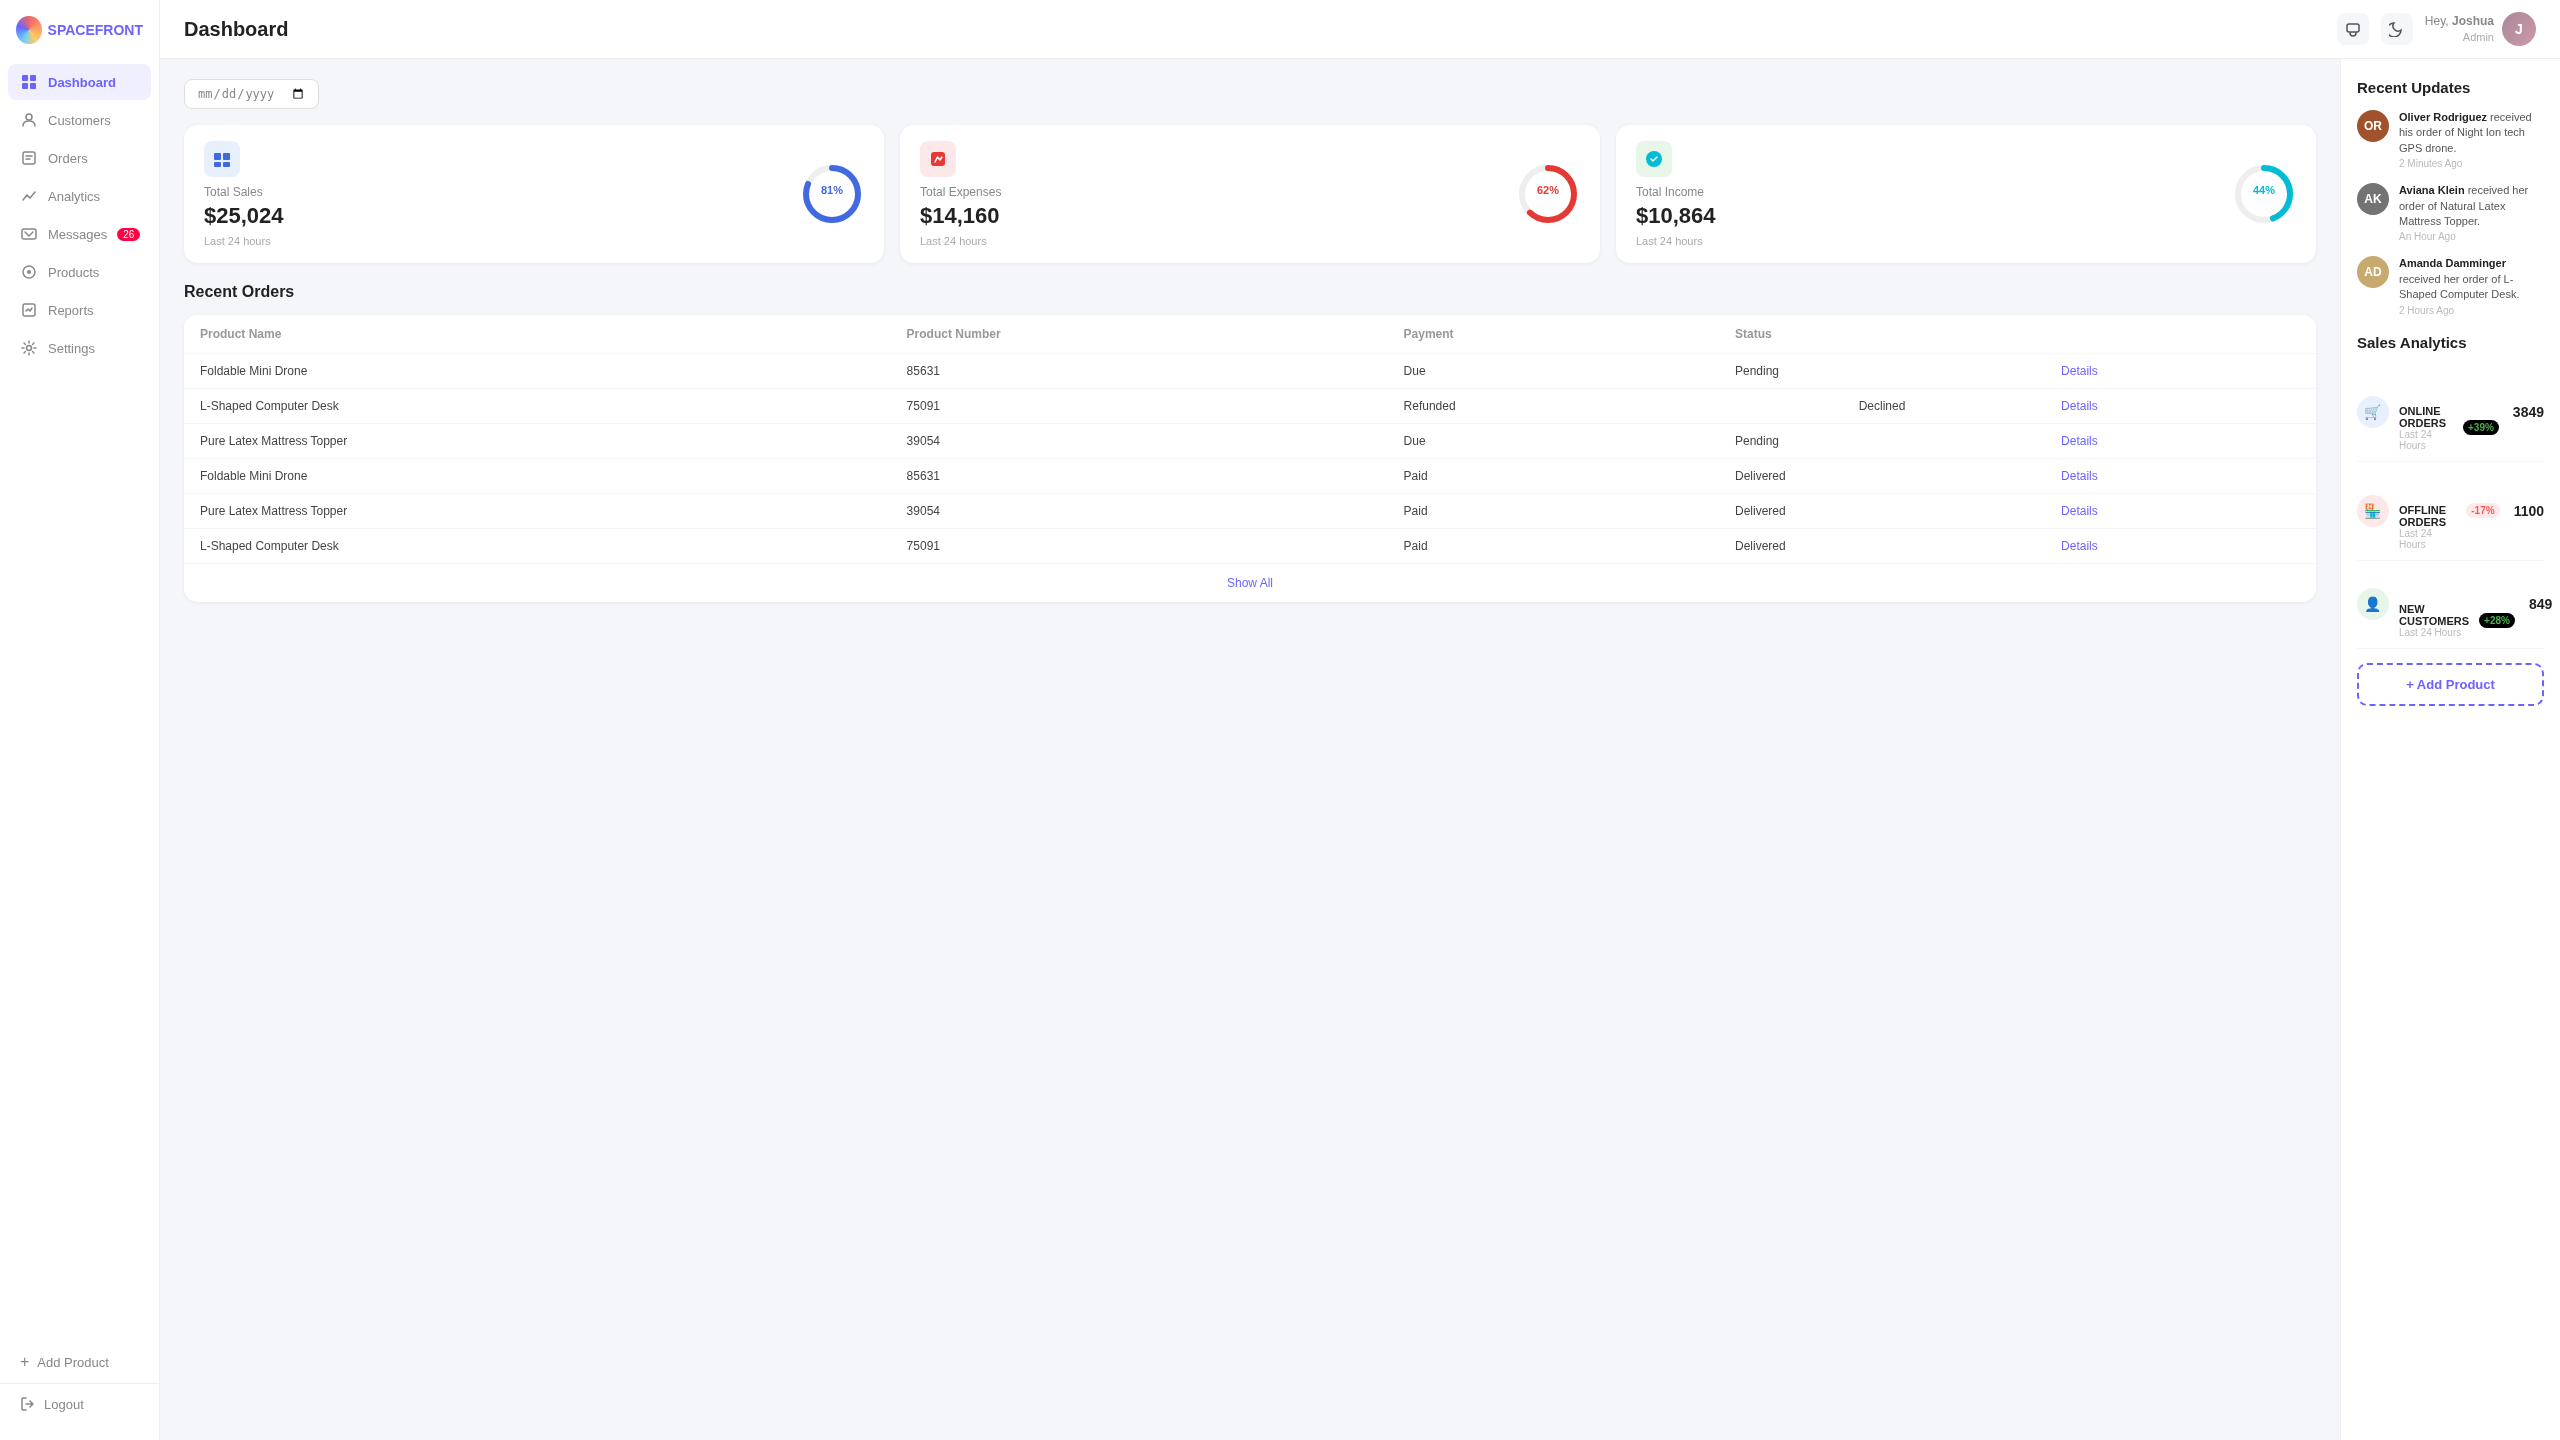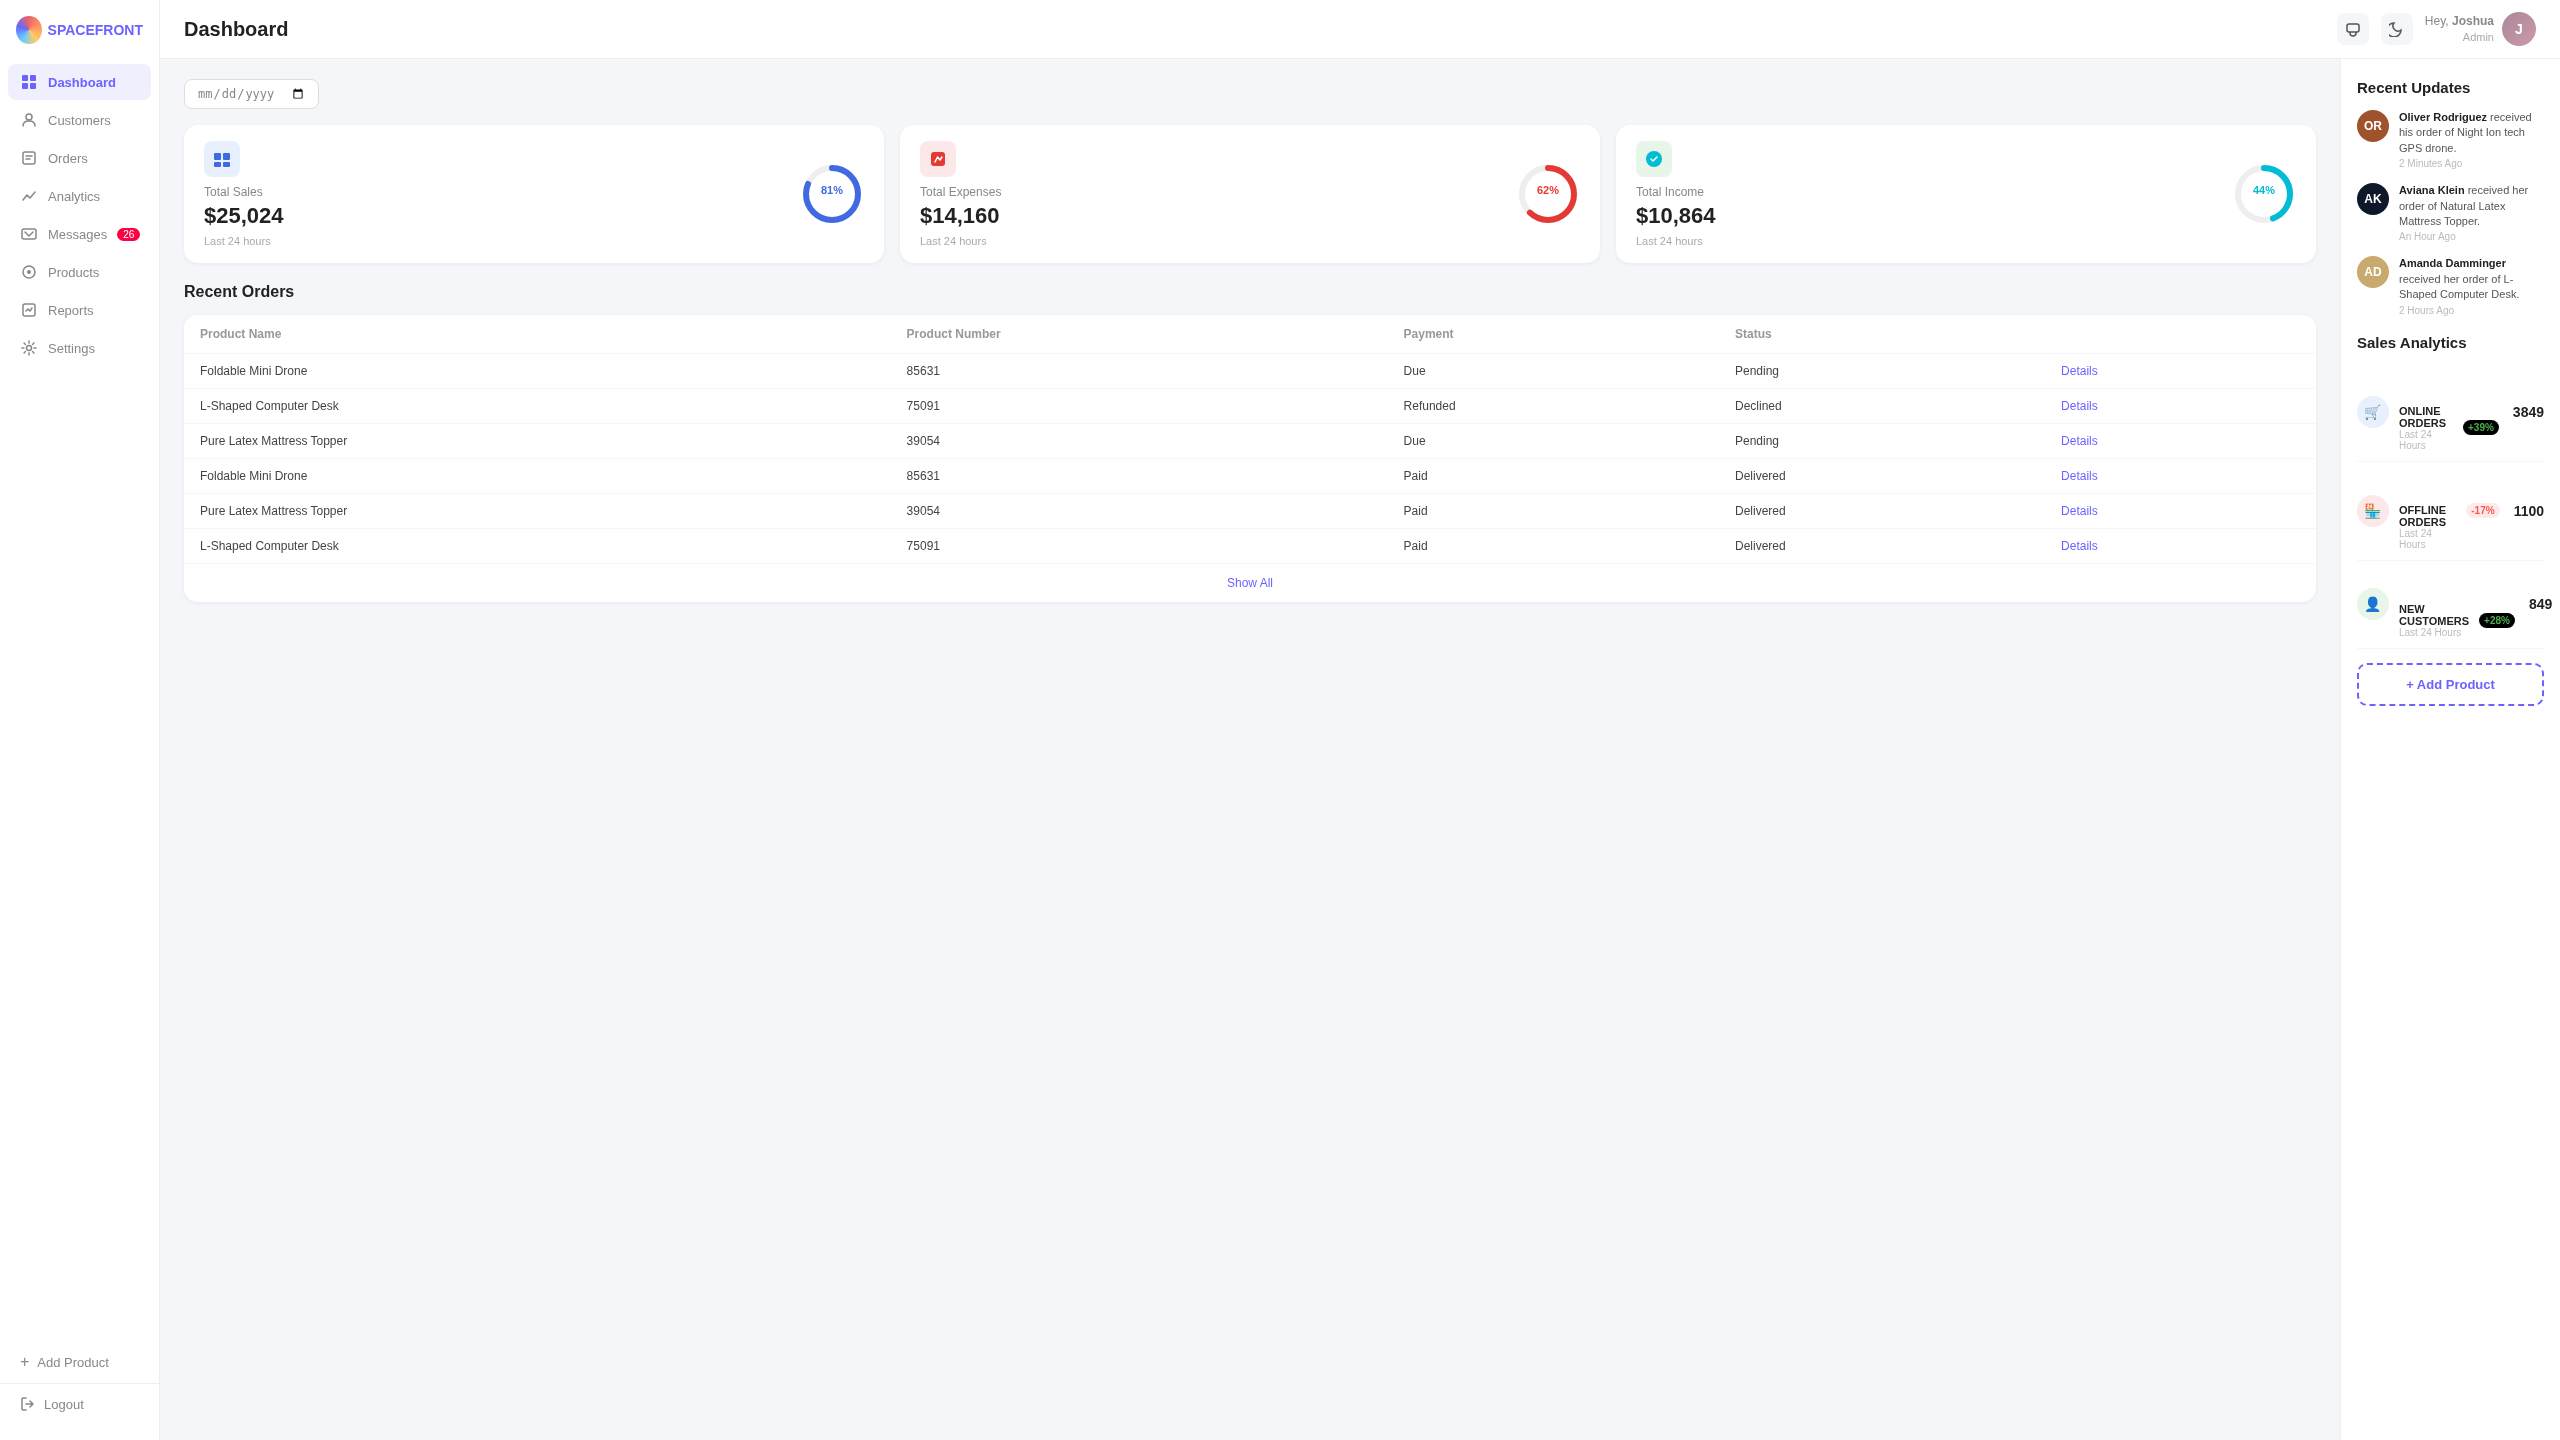--- a/index.html
+++ b/index.html
@@ -117,21 +117,21 @@
     
     .section-title { font-size: 16px; font-weight: 700; color: #222; margin-bottom: 14px; }
     .orders-table { background: #fff; border-radius: 14px; overflow: hidden; box-shadow: 0 1px 4px rgba(0,0,0,0.06); }
     .orders-table table { width: 100%; border-collapse: collapse; }
     .orders-table th {
       padding: 12px 16px; text-align: left; font-size: 12px;
       color: #999; font-weight: 600; background: #fff;
     }
     .orders-table td { padding: 10px 16px; font-size: 12px; color: #444; border-top: 1px solid #f5f6fa; }
     .status-pending { color: #f90; }
-    .status-declined { color: #f55; }
+    .status-declined { color: #f55; text-align: center; }
     .status-delivered { color: #4caf50; }
     .details-link { color: #6c63ff; cursor: pointer; font-size: 12px; }
     .show-all { text-align: center; padding: 12px; color: #6c63ff; cursor: pointer; font-size: 12px; border-top: 1px solid #f5f6fa; }
 
     
     .panel-title { font-size: 15px; font-weight: 700; color: #222; margin-bottom: 14px; }
 
     
     .update-item { display: flex; gap: 10px; margin-bottom: 14px; }
     .update-avatar { width: 32px; height: 32px; border-radius: 50%; flex-shrink: 0; background: #ddd; overflow: hidden; display: flex; align-items: center; justify-content: center; font-size: 12px; font-weight: 700; color: #fff; }
@@ -431,21 +431,21 @@
       <div class="panel-title">Recent Updates</div>
       <div id="updates-list">
           <div class="update-item">
     <div class="update-avatar" style="background:#a0522d;">OR</div>
     <div class="update-content">
       <div class="update-text"><strong>Oliver Rodriguez</strong> received his order of Night Ion tech GPS drone.</div>
       <div class="update-time">2 Minutes Ago</div>
     </div>
   </div>
           <div class="update-item">
-    <div class="update-avatar" style="background:#0f172a;">AK</div>
+    <div class="update-avatar" style="background:#737373;">AK</div>
     <div class="update-content">
       <div class="update-text"><strong>Aviana Klein</strong> received her order of Natural Latex Mattress Topper.</div>
       <div class="update-time">An Hour Ago</div>
     </div>
   </div>
           <div class="update-item">
     <div class="update-avatar" style="background:#c8a96e;">AD</div>
     <div class="update-content">
       <div class="update-text"><strong>Amanda Damminger</strong> received her order of L-Shaped Computer Desk.</div>
       <div class="update-time">2 Hours Ago</div>

